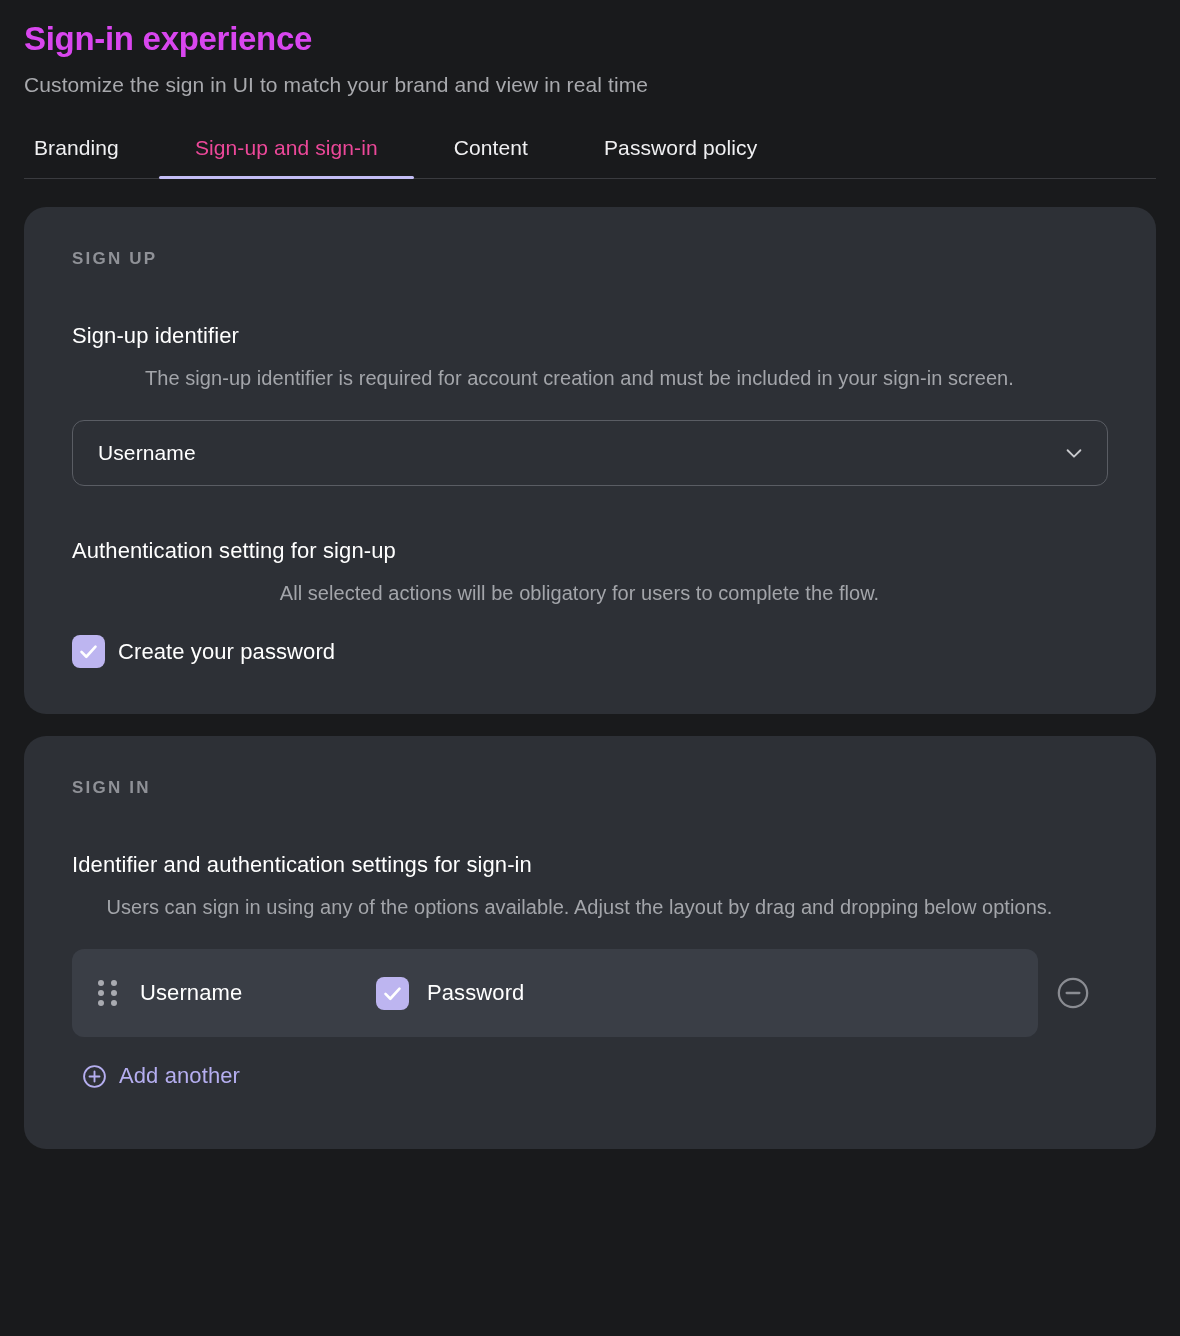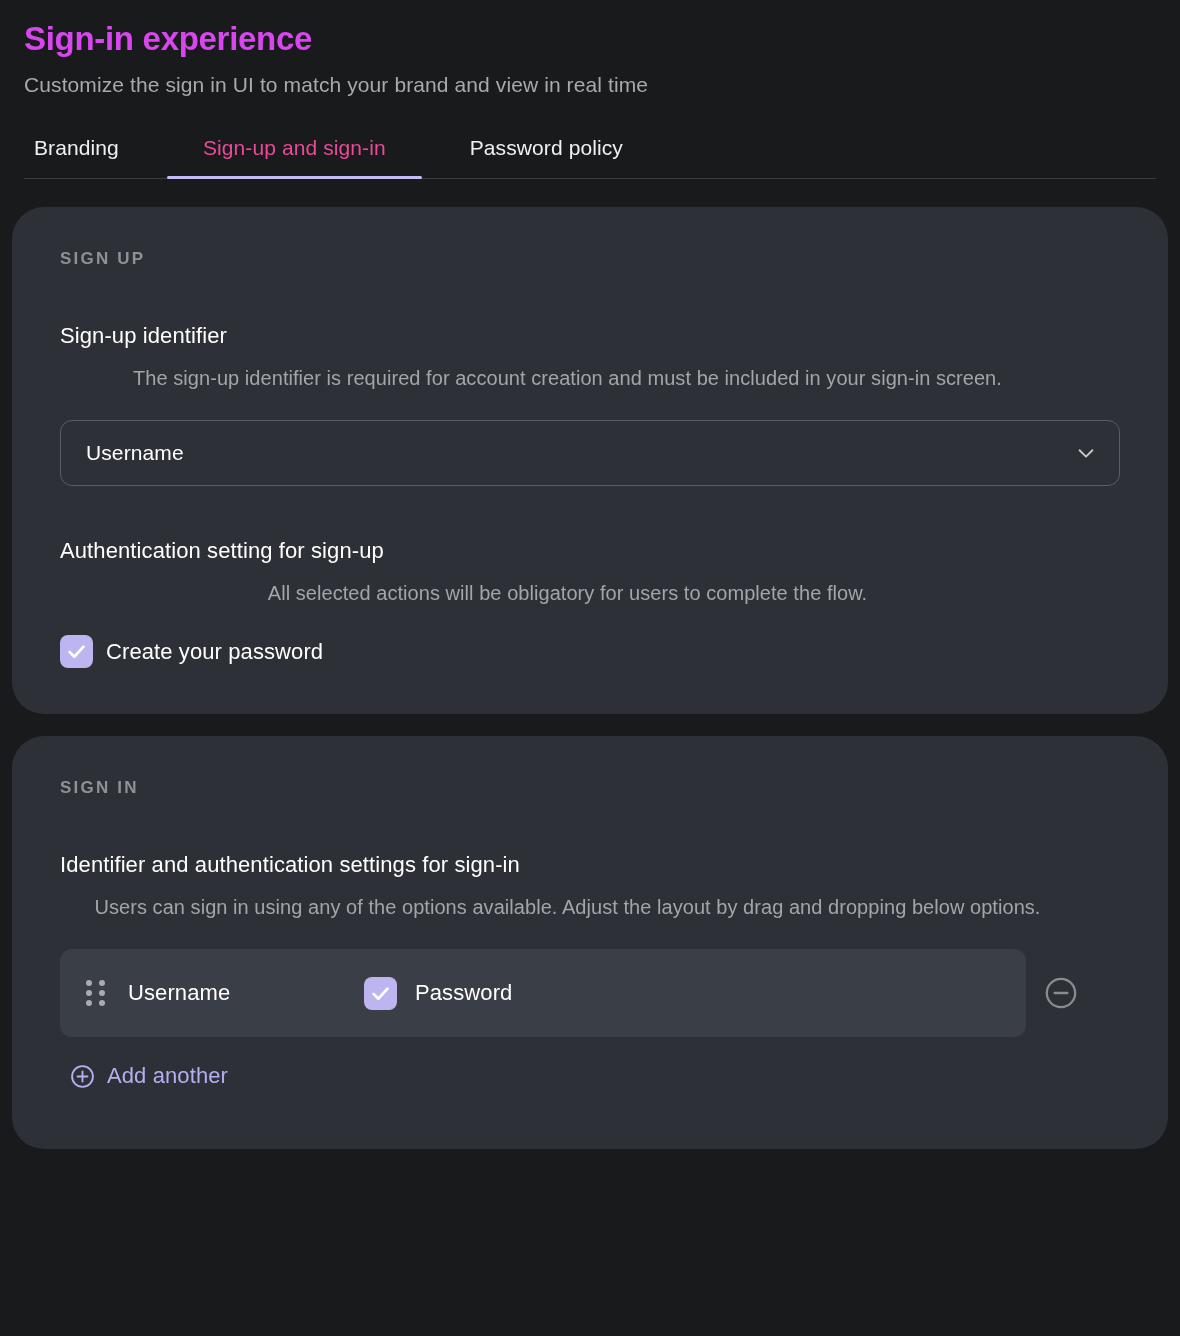--- a/index.html
+++ b/index.html
@@ -37,21 +37,21 @@
     line-height: 30px;
     margin-top: 10px;
     letter-spacing: 0.1px;
   }
 
   
   .tabs {
     margin: 28px 24px 0 24px;
     display: flex;
     align-items: flex-end;
-    gap: 12px;
+    gap: 4px;
     border-bottom: 1px solid #3a3b3f;
     position: relative;
   }
   .tab {
     font-size: 21px;
     color: #f0f0f2;
     padding: 6px 36px 16px 36px;
     line-height: 28px;
     white-space: nowrap;
     cursor: pointer;
@@ -66,23 +66,23 @@
     content: "";
     position: absolute;
     left: 0; right: 0; bottom: -1px;
     height: 3px;
     background: #c3bdf5;
     border-radius: 2px;
   }
 
   
   .panel {
-    margin: 0 12px;
+    margin: 0 24px;
     background: #2d3036;
-    border-radius: 32px;
+    border-radius: 22px;
     padding: 42px 48px 46px 48px;
   }
   .panel.signup { margin-top: 28px; }
   .panel.signin { margin-top: 22px; padding-bottom: 56px; }
 
   .section-label {
     font-size: 17px;
     font-weight: bold;
     letter-spacing: 2.2px;
     color: #8f9197;
@@ -230,20 +230,21 @@
 <div class="page">
 
   <div class="header">
     <div class="page-title">Sign-in experience</div>
     <div class="page-subtitle">Customize the sign in UI to match your brand and view in real time</div>
   </div>
 
   <div class="tabs">
     <div class="tab">Branding</div>
     <div class="tab active">Sign-up and sign-in</div>
+    <div class="tab">Content</div>
     <div class="tab">Password policy</div>
   </div>
 
   <div class="panel signup">
     <div class="section-label">SIGN UP</div>
 
     <div class="field-group">
       <div class="field-title">Sign-up identifier</div>
       <div class="field-desc">The sign-up identifier is required for account creation and must be included in your sign-in screen.</div>
 

